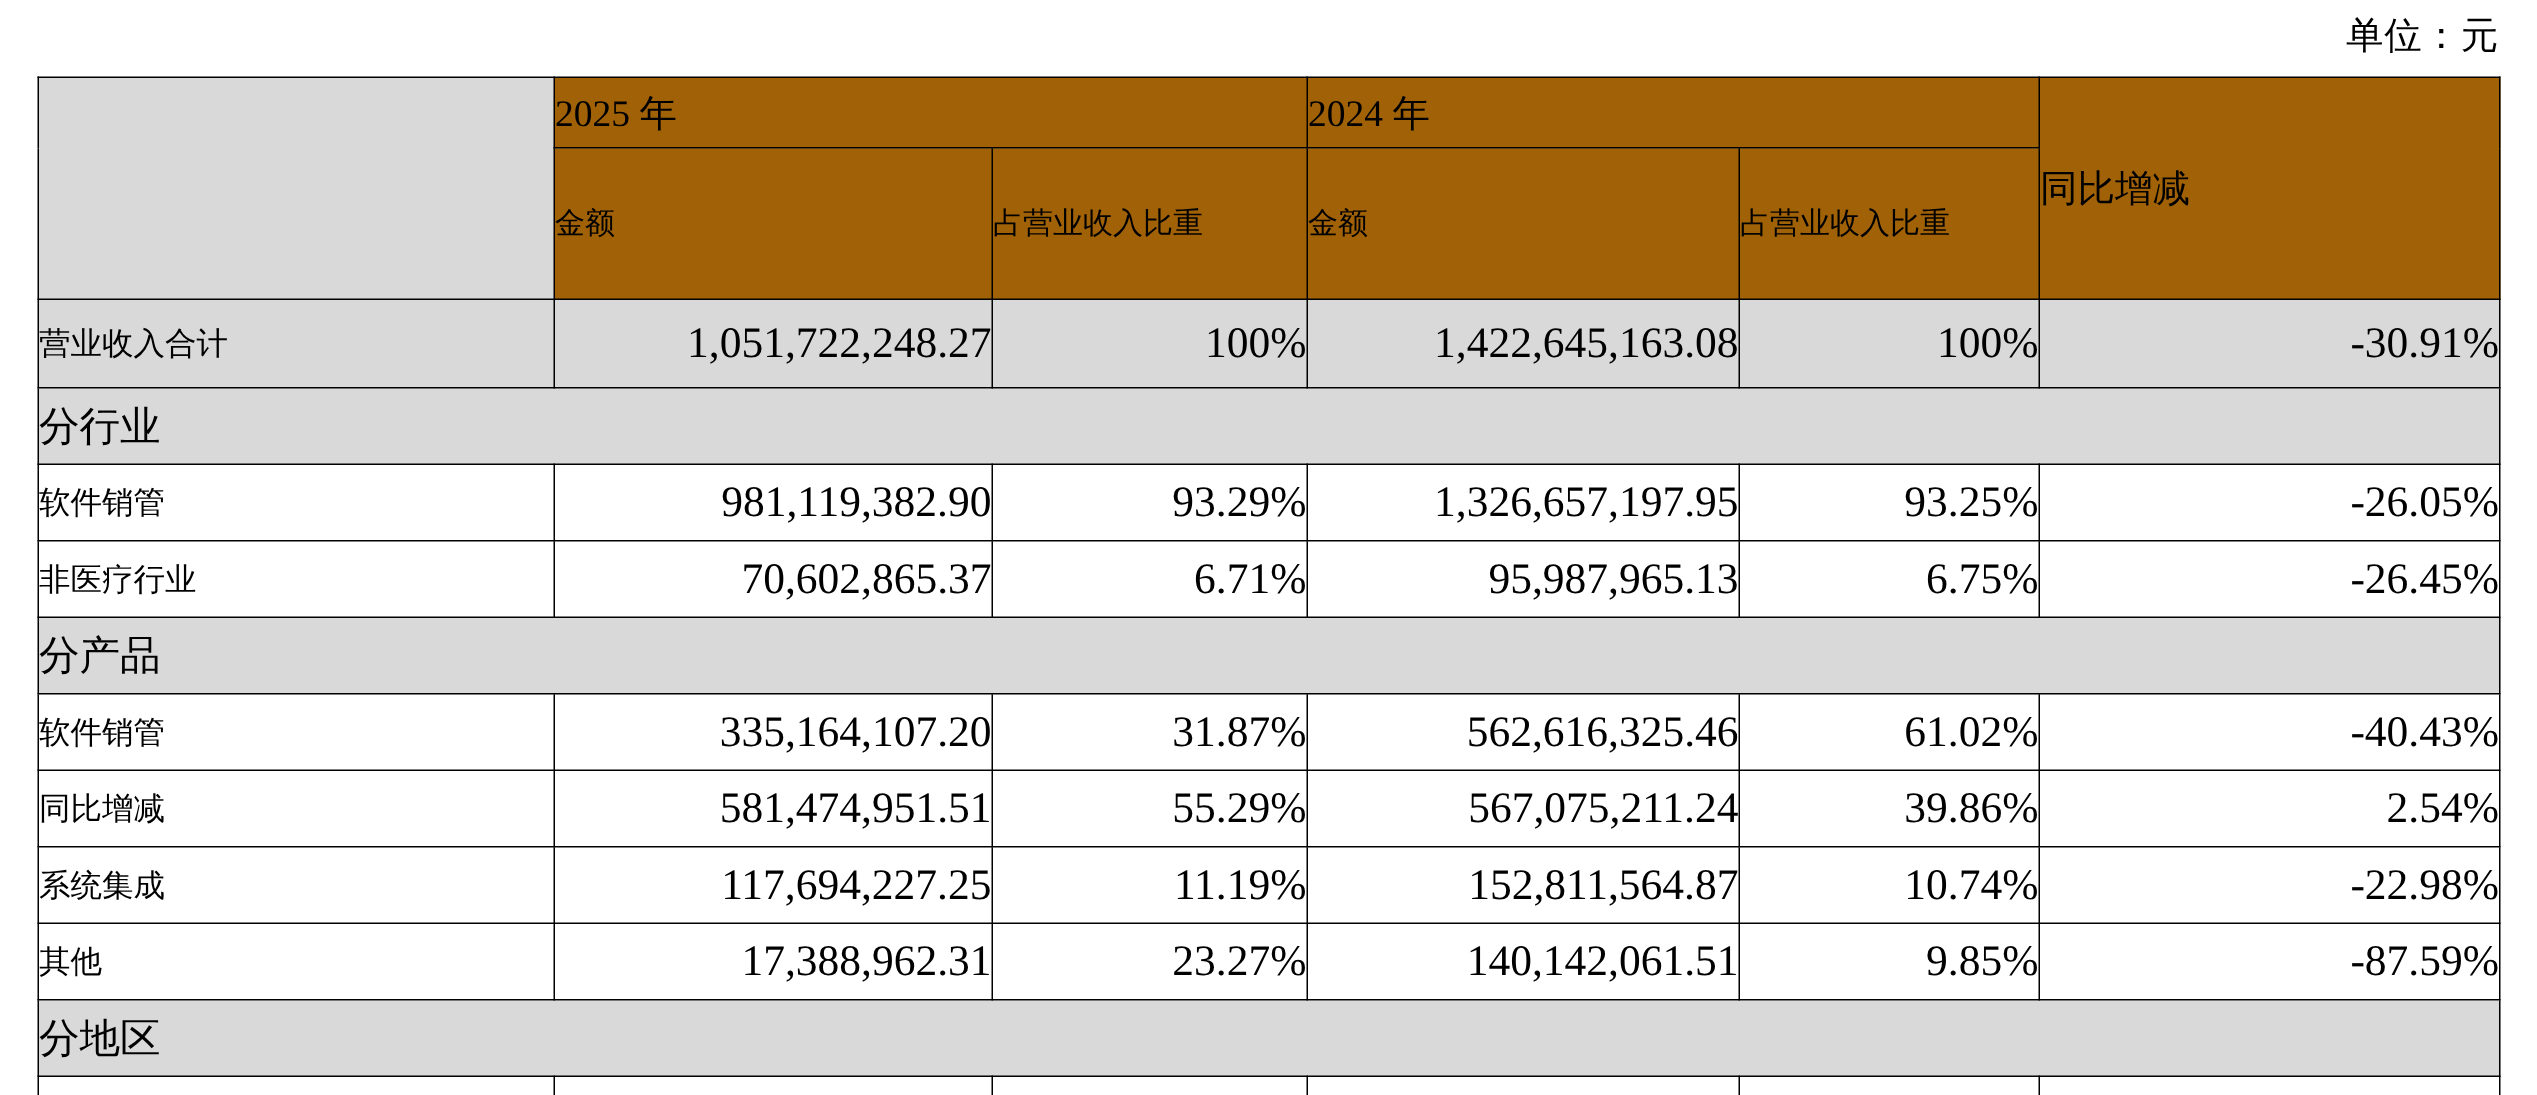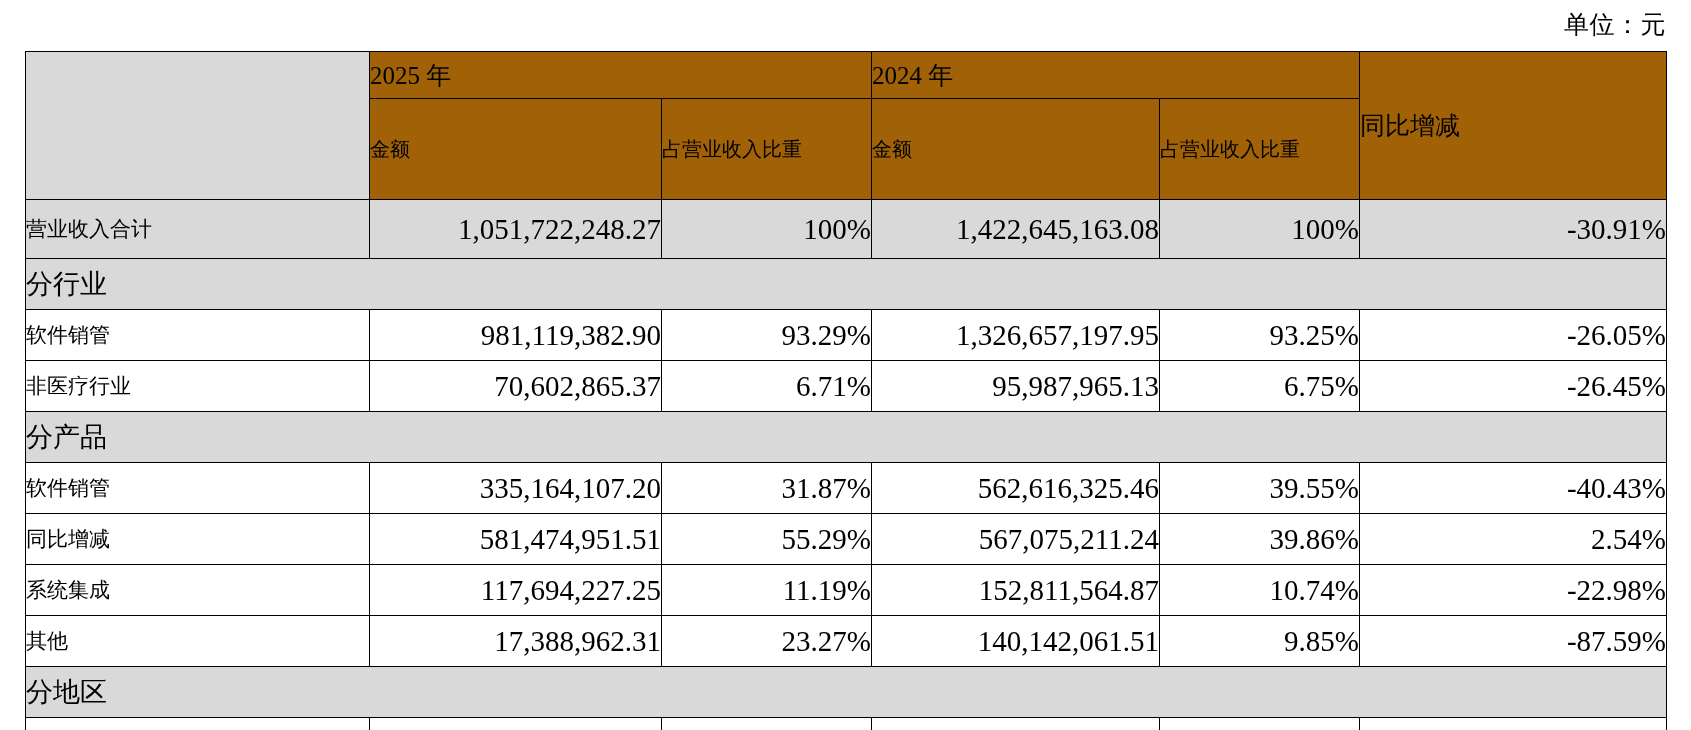--- a/index.html
+++ b/index.html
@@ -157,21 +157,21 @@
           <td class="num">-26.45%</td>
         </tr>
         <tr class="section-row">
           <td colspan="6">分产品</td>
         </tr>
         <tr class="plain-row">
           <td class="row-label">软件销管</td>
           <td class="num">335,164,107.20</td>
           <td class="num">31.87%</td>
           <td class="num">562,616,325.46</td>
-          <td class="num">39.55%</td>
+          <td class="num">61.02%</td>
           <td class="num">-40.43%</td>
         </tr>
         <tr class="plain-row">
           <td class="row-label">同比增减</td>
           <td class="num">581,474,951.51</td>
           <td class="num">55.29%</td>
           <td class="num">567,075,211.24</td>
           <td class="num">39.86%</td>
           <td class="num">2.54%</td>
         </tr>

